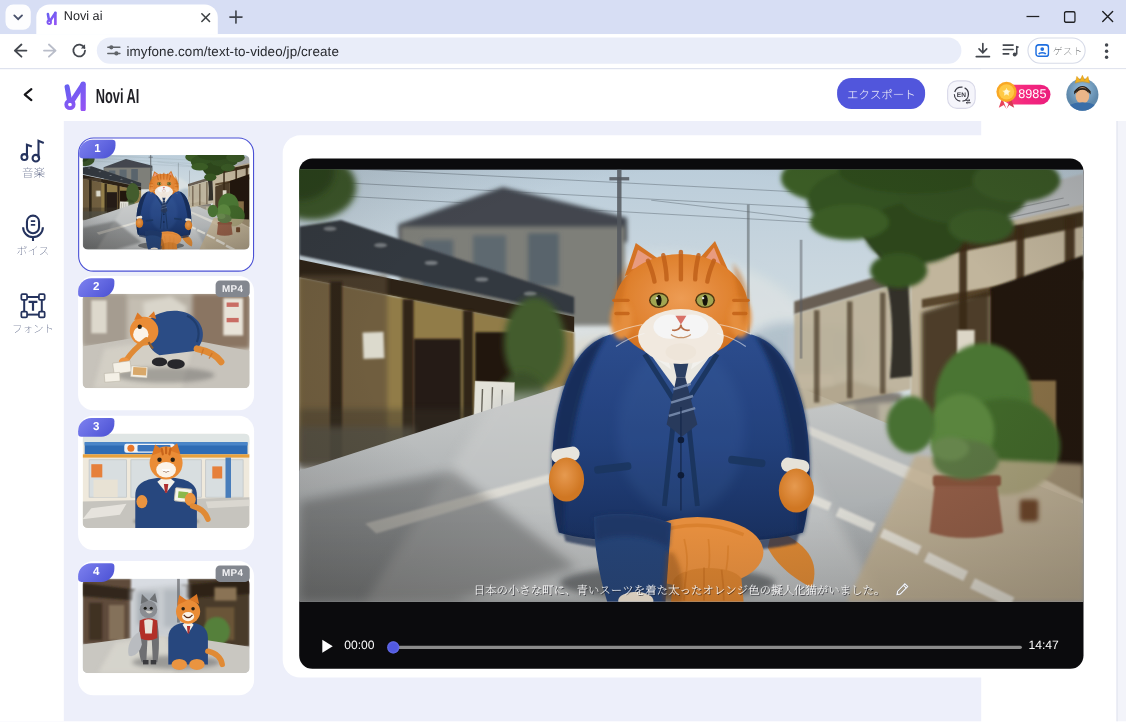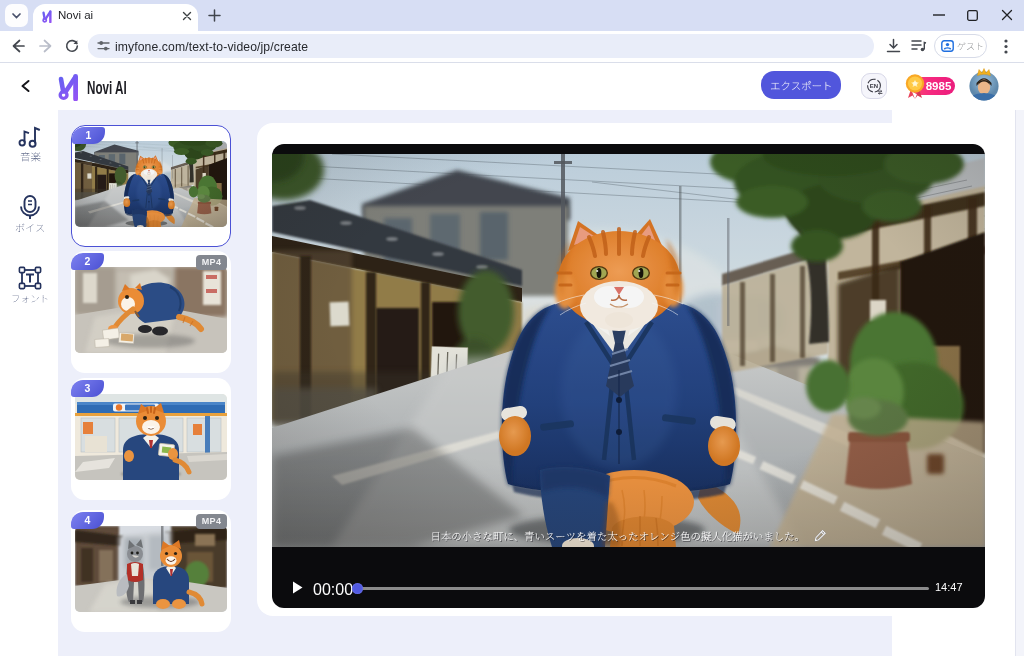--- a/index.html
+++ b/index.html
@@ -120,21 +120,21 @@
       <path fill="#ffffff" d="M1.6 -6.6Q1.8 -6.6 2 -6.6Q2.2 -6.6 2.3 -6.6H8.1Q8.3 -6.6 8.5 -6.6Q8.8 -6.6 8.9 -6.6V-6.3Q8.7 -6.3 8.5 -6.3Q8.3 -6.3 8.1 -6.3H2.3Q2.2 -6.3 2 -6.3Q1.8 -6.3 1.6 -6.3ZM5 -0.8V-6.4H5.3V-0.8ZM1 -1Q1.2 -1 1.4 -1Q1.6 -1 1.8 -1H8.7Q8.9 -1 9 -1Q9.2 -1 9.4 -1V-0.6Q9.2 -0.6 9 -0.6Q8.8 -0.7 8.7 -0.7H1.8Q1.6 -0.7 1.4 -0.6Q1.2 -0.6 1 -0.6Z M19.2 -6.5Q19.1 -6.5 19.1 -6.3Q19.1 -6.2 19 -6.2Q18.9 -5.6 18.6 -5Q18.4 -4.3 18 -3.7Q17.6 -3 17.2 -2.5Q16.5 -1.7 15.5 -1Q14.5 -0.3 13.1 0.2L12.8 -0Q13.7 -0.3 14.4 -0.7Q15.2 -1.1 15.8 -1.6Q16.4 -2.1 16.9 -2.7Q17.4 -3.2 17.7 -3.9Q18.1 -4.5 18.4 -5.1Q18.6 -5.8 18.8 -6.3H14.6L14.7 -6.6Q14.9 -6.6 15.2 -6.6Q15.6 -6.6 16.1 -6.6Q16.6 -6.6 17.1 -6.6Q17.6 -6.6 18 -6.6Q18.3 -6.6 18.4 -6.6Q18.6 -6.6 18.7 -6.7Q18.8 -6.7 18.9 -6.7ZM15.6 -8Q15.5 -7.9 15.5 -7.7Q15.4 -7.6 15.3 -7.5Q15.1 -6.9 14.6 -6.3Q14.2 -5.7 13.6 -5Q12.9 -4.3 12 -3.7L11.7 -3.9Q12.4 -4.3 12.9 -4.8Q13.5 -5.3 13.9 -5.8Q14.3 -6.3 14.6 -6.8Q14.9 -7.2 15 -7.6Q15.1 -7.7 15.1 -7.9Q15.2 -8 15.2 -8.2Z M28.8 -6.9Q28.7 -6.8 28.7 -6.7Q28.6 -6.7 28.6 -6.6Q28.4 -6.1 28.1 -5.4Q27.8 -4.8 27.4 -4.2Q27 -3.6 26.6 -3.2Q26 -2.5 25.3 -1.9Q24.7 -1.4 23.9 -0.9Q23.2 -0.4 22.3 0L22.1 -0.2Q22.9 -0.6 23.7 -1.1Q24.5 -1.6 25.1 -2.2Q25.8 -2.8 26.4 -3.4Q26.8 -3.9 27.1 -4.4Q27.5 -5 27.8 -5.6Q28.2 -6.2 28.3 -6.7Q28.2 -6.7 27.9 -6.7Q27.5 -6.7 27 -6.7Q26.5 -6.7 26 -6.7Q25.4 -6.7 25 -6.7Q24.5 -6.7 24.1 -6.7Q23.8 -6.7 23.7 -6.7Q23.6 -6.7 23.4 -6.7Q23.2 -6.7 23 -6.7Q22.8 -6.7 22.8 -6.7V-7.1Q22.8 -7.1 23 -7Q23.2 -7 23.4 -7Q23.6 -7 23.7 -7Q23.8 -7 24.1 -7Q24.4 -7 24.9 -7Q25.4 -7 25.9 -7Q26.4 -7 26.9 -7Q27.3 -7 27.7 -7Q28 -7 28.1 -7Q28.2 -7 28.4 -7Q28.5 -7 28.6 -7ZM26.7 -3.4Q27.2 -3 27.6 -2.6Q28 -2.2 28.5 -1.7Q28.9 -1.3 29.3 -0.9Q29.6 -0.5 29.9 -0.1L29.7 0.1Q29.3 -0.4 28.8 -0.9Q28.2 -1.5 27.7 -2.1Q27.1 -2.7 26.5 -3.2Z M38.8 -7.6Q38.8 -7.2 39.1 -7Q39.3 -6.8 39.6 -6.8Q39.9 -6.8 40.1 -7Q40.4 -7.2 40.4 -7.6Q40.4 -7.9 40.1 -8.1Q39.9 -8.3 39.6 -8.3Q39.3 -8.3 39.1 -8.1Q38.8 -7.9 38.8 -7.6ZM38.5 -7.6Q38.5 -7.9 38.7 -8.1Q38.8 -8.4 39.1 -8.5Q39.3 -8.7 39.6 -8.7Q39.9 -8.7 40.1 -8.5Q40.4 -8.4 40.5 -8.1Q40.7 -7.9 40.7 -7.6Q40.7 -7.3 40.5 -7Q40.4 -6.8 40.1 -6.6Q39.9 -6.5 39.6 -6.5Q39.3 -6.5 39.1 -6.6Q38.8 -6.8 38.7 -7Q38.5 -7.3 38.5 -7.6ZM36.5 -7.8Q36.5 -7.7 36.5 -7.6Q36.5 -7.6 36.4 -7.4Q36.4 -7.3 36.4 -7.2Q36.4 -7 36.4 -6.7Q36.4 -6.3 36.4 -6Q36.4 -5.7 36.4 -5.5Q36.4 -5.3 36.4 -4.9Q36.4 -4.5 36.4 -3.9Q36.4 -3.4 36.4 -2.8Q36.4 -2.3 36.4 -1.8Q36.4 -1.3 36.4 -0.9Q36.4 -0.5 36.4 -0.4Q36.4 -0 36.3 0.1Q36.1 0.3 35.7 0.3Q35.6 0.3 35.3 0.3Q35.1 0.3 34.9 0.3Q34.6 0.2 34.5 0.2L34.5 -0.1Q34.8 -0.1 35.1 -0Q35.5 -0 35.7 -0Q35.9 -0 36 -0.1Q36.1 -0.2 36.1 -0.4Q36.1 -0.6 36.1 -1Q36.1 -1.4 36.1 -2Q36.1 -2.5 36.1 -3.1Q36.1 -3.6 36.1 -4.1Q36.1 -4.6 36.1 -5Q36.1 -5.4 36.1 -5.5Q36.1 -5.7 36.1 -6Q36.1 -6.3 36.1 -6.7Q36.1 -7 36.1 -7.2Q36.1 -7.4 36.1 -7.6Q36.1 -7.7 36.1 -7.8ZM32.2 -6Q32.4 -6 32.6 -5.9Q32.7 -5.9 33 -5.9Q33.1 -5.9 33.5 -5.9Q33.9 -5.9 34.4 -5.9Q35 -5.9 35.6 -5.9Q36.3 -5.9 36.9 -5.9Q37.6 -5.9 38.1 -5.9Q38.7 -5.9 39 -5.9Q39.4 -5.9 39.5 -5.9Q39.7 -5.9 39.8 -5.9Q40 -6 40.2 -6V-5.6Q40 -5.6 39.9 -5.6Q39.7 -5.6 39.5 -5.6Q39.4 -5.6 39.1 -5.6Q38.7 -5.6 38.1 -5.6Q37.6 -5.6 36.9 -5.6Q36.3 -5.6 35.7 -5.6Q35 -5.6 34.5 -5.6Q33.9 -5.6 33.5 -5.6Q33.1 -5.6 33 -5.6Q32.7 -5.6 32.6 -5.6Q32.4 -5.6 32.2 -5.6ZM34.4 -3.9Q34.2 -3.6 34 -3.2Q33.7 -2.8 33.4 -2.4Q33.1 -2 32.9 -1.7Q32.6 -1.3 32.4 -1.1L32.1 -1.3Q32.3 -1.5 32.6 -1.9Q32.9 -2.2 33.2 -2.6Q33.5 -3 33.7 -3.4Q33.9 -3.7 34.1 -4ZM38.6 -4Q38.8 -3.8 39 -3.4Q39.3 -3.1 39.5 -2.7Q39.8 -2.3 40 -1.9Q40.2 -1.6 40.4 -1.3L40.1 -1.1Q39.9 -1.4 39.7 -1.8Q39.5 -2.1 39.3 -2.5Q39 -2.9 38.8 -3.3Q38.5 -3.6 38.3 -3.9Z M42.8 -4.2Q42.9 -4.2 43.1 -4.2Q43.2 -4.2 43.5 -4.2Q43.7 -4.1 44 -4.1Q44.1 -4.1 44.4 -4.1Q44.7 -4.1 45.2 -4.1Q45.6 -4.1 46.2 -4.1Q46.8 -4.1 47.4 -4.1Q47.9 -4.1 48.4 -4.1Q49 -4.1 49.3 -4.1Q49.7 -4.1 49.8 -4.1Q50.2 -4.1 50.5 -4.2Q50.7 -4.2 50.8 -4.2V-3.8Q50.7 -3.8 50.4 -3.8Q50.2 -3.8 49.8 -3.8Q49.7 -3.8 49.3 -3.8Q49 -3.8 48.4 -3.8Q47.9 -3.8 47.4 -3.8Q46.8 -3.8 46.2 -3.8Q45.7 -3.8 45.2 -3.8Q44.7 -3.8 44.4 -3.8Q44.1 -3.8 44 -3.8Q43.6 -3.8 43.3 -3.8Q43 -3.8 42.8 -3.8Z M55.7 -0.8Q55.7 -0.9 55.7 -1.4Q55.7 -1.8 55.7 -2.4Q55.7 -3 55.7 -3.7Q55.7 -4.4 55.7 -5.1Q55.7 -5.7 55.7 -6.2Q55.7 -6.7 55.7 -7Q55.7 -7.1 55.7 -7.4Q55.7 -7.7 55.7 -7.9H56.1Q56.1 -7.7 56.1 -7.4Q56.1 -7.1 56.1 -7Q56.1 -6.4 56.1 -5.8Q56.1 -5.2 56.1 -4.5Q56.1 -3.8 56.1 -3.2Q56.1 -2.6 56.1 -2.1Q56.1 -1.5 56.1 -1.2Q56.1 -0.9 56.1 -0.8Q56.1 -0.7 56.1 -0.5Q56.1 -0.3 56.1 -0.1Q56.1 0 56.1 0.2H55.7Q55.7 -0 55.7 -0.3Q55.7 -0.6 55.7 -0.8ZM56 -5.1Q56.5 -5 57.1 -4.7Q57.7 -4.5 58.3 -4.3Q58.9 -4 59.5 -3.8Q60.1 -3.5 60.6 -3.3L60.5 -3Q60 -3.2 59.4 -3.5Q58.8 -3.7 58.2 -4Q57.6 -4.2 57 -4.4Q56.4 -4.6 56 -4.8Z" transform="translate(0,9.8)" stroke="#ffffff" stroke-width="0.25"></path>
     </svg>
 <div class="abs" style="left:861px;top:73px;width:26px;height:26px;background:#f5f5fb;border:1px solid #d8d8e8;border-radius:9px;"></div>
 <svg class="abs" style="left:866px;top:78px" width="17" height="17" viewBox="0 0 17 17">
       <circle cx="8" cy="7.6" r="6.4" fill="none" stroke="#3a3a44" stroke-width="1.1" stroke-dasharray="9 2"></circle>
       <text x="8" y="10" font-size="6" font-weight="bold" fill="#3a3a44" text-anchor="middle" font-family="Liberation Sans,sans-serif">EN</text>
       <path d="M11.6 13.2 h4 M12.4 15.4 h4" stroke="#3a3a44" stroke-width="0.9"></path>
       <path d="M14.6 12.2 l1.2 1 l-1.2 1 M13.6 14.4 l-1.2 1 l1.2 1" stroke="#3a3a44" stroke-width="0.8" fill="none"></path>
     </svg>
 <div class="abs" style="left:911px;top:77px;width:44px;height:18px;background:linear-gradient(90deg,#fb4a6e,#f5287f 45%,#eb1d7d);border-radius:9px;"></div>
-<div class="abs" style="left:922px;top:79.5px;width:33px;font-size:11.5px;font-weight:bold;color:#fff;text-align:center;">8985</div>
+<div class="abs" style="left:922px;top:79.5px;width:33px;font-size:11.5px;font-weight:normal;color:#fff;text-align:center;">8985</div>
 <svg class="abs" style="left:902px;top:73px" width="26" height="27" viewBox="0 0 26 27">
       <g>
         <path d="M9 16 L6 25 L10.5 22.5 L13 26 Z" fill="#e8435c"></path>
         <path d="M17 16 L20 25 L15.5 22.5 L13 26 Z" fill="#d63a52"></path>
         <circle cx="13" cy="10.5" r="9.2" fill="#f9a825"></circle>
         <circle cx="13" cy="10.5" r="7" fill="#ffc945"></circle>
         <path d="M13 6.8 L14.2 9.2 L16.9 9.6 L14.9 11.4 L15.4 14.1 L13 12.8 L10.6 14.1 L11.1 11.4 L9.1 9.6 L11.8 9.2 Z" fill="#ffedb0"></path>
         <circle cx="13" cy="10.5" r="2" fill="#fff7dc" opacity="0.9"></circle>
       </g>
     </svg>
@@ -234,21 +234,21 @@
       </svg>
   <svg class="abs" style="left:541px;top:384px" width="15" height="15" viewBox="0 0 15 15">
         <g stroke="#f2f2f2" stroke-width="1.3" fill="none" style="filter:drop-shadow(0.7px 0.8px 0.6px rgba(20,20,30,0.9))">
           <path d="M9.6 2.6 L12.2 5.2 L5.4 12 L2.4 12.6 L3 9.6 Z"></path>
           <path d="M8.3 4 L10.9 6.6"></path>
         </g>
       </svg>
   <svg class="abs" style="left:20px;top:436.5px" width="11" height="13" viewBox="0 0 11 13">
         <path d="M1 0.5 L10.5 6.5 L1 12.5 Z" fill="#ffffff"></path>
       </svg>
-  <div class="abs" style="left:41px;top:436.5px;font-size:16px;color:#fdfdfd;">00:00</div>
+  <div class="abs" style="left:41px;top:436.5px;font-size:11px;color:#fdfdfd;">00:00</div>
   <div class="abs" style="left:81px;top:442.5px;width:576px;height:3px;background:#8b8b8b;border-radius:2px;"></div>
   <div class="abs" style="left:81px;top:442.5px;width:6px;height:3px;background:#5156dc;"></div>
   <div class="abs" style="left:80px;top:438.5px;width:11px;height:11px;background:#5159e0;border-radius:50%;box-shadow:inset 0 0 2px #7f86f2;"></div>
   <div class="abs" style="left:663px;top:436.5px;font-size:11px;color:#fdfdfd;">14:47</div>
 </div>
 
 <svg width="0" height="0" style="position:absolute">
 <defs>
 <linearGradient id="sky" x1="0" y1="0" x2="0" y2="1">
           <stop offset="0" stop-color="#c3d6e3"></stop>

